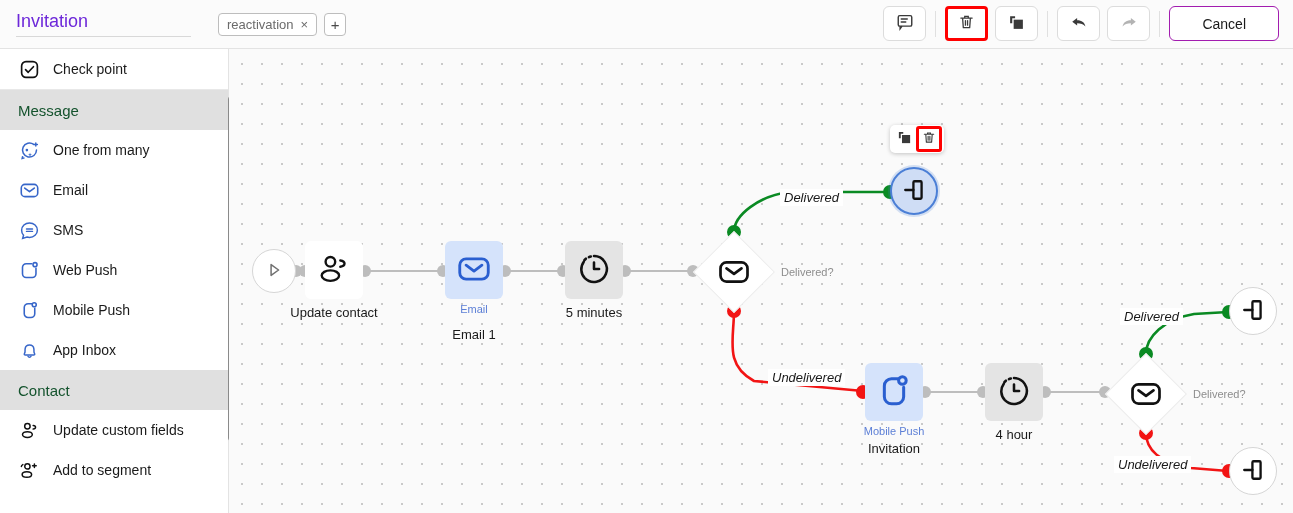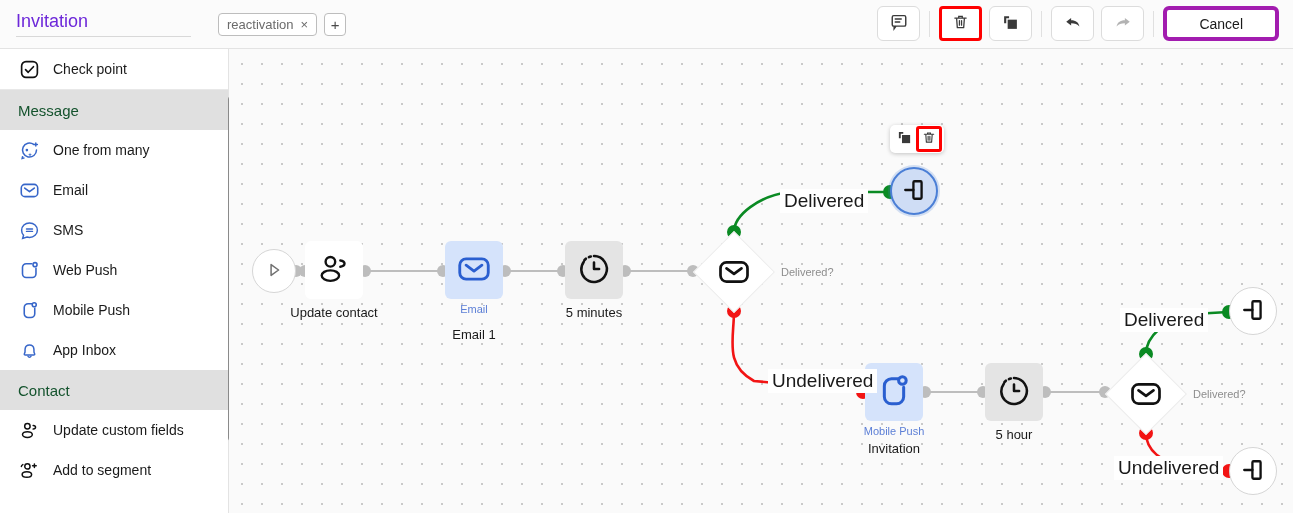--- a/index.html
+++ b/index.html
@@ -39,21 +39,21 @@
   .toolbar { position:absolute; right:14px; top:6px; display:flex; align-items:center; gap:7px; }
   .tbtn {
     width:43px; height:35px; border:1px solid #dcdcdc; border-radius:6px;
     background:#fff; display:flex; align-items:center; justify-content:center;
     cursor:pointer;
   }
   .tbtn.highlight { border:3px solid #ff0000; border-radius:4px; }
   .tbtn.disabled svg { opacity:.38; }
   .tdiv { width:1px; height:26px; background:#e0e0e0; margin:0 2px; }
   .cancel-btn {
-    height:35px; padding:0 32px; border:4px solid #a21caf; border-radius:6px;
+    height:35px; padding:0 32px; border:1px solid #a21caf; border-radius:6px;
     background:#fff; font-size:14px; color:#1a1a1a; cursor:pointer;
     font-family:"Liberation Sans", sans-serif;
   }
 
   
   .sidebar {
     position:absolute; left:0; top:49px; width:229px; height:464px;
     background:#fff; border-right:1px solid #e3e3e3; overflow:hidden;text-align:center;
   }
   .sb-group-head {
@@ -118,22 +118,22 @@
     left:12px; top:12px;
   }
   .diamond-ico {
     position:absolute; left:0; top:0; width:82px; height:82px;
     display:flex; align-items:center; justify-content:center;
   }
   .cond-text {
     position:absolute; font-size:11px; color:#8d8d8d; white-space:nowrap;
   }
   .edge-label {
-    position:absolute; background:#ffffff; font-size:19px; color:#1a1a1a;
-    padding:1px 4px; white-space:nowrap;
+    position:absolute; background:#ffffff; font-size:13px; color:#1a1a1a;
+    padding:1px 4px; white-space:nowrap;font-style:italic;
   }
   .float-tb {
     position:absolute; display:flex; align-items:center;
     background:#ffffff; border-radius:5px; box-shadow:0 1px 4px rgba(0,0,0,.22);
     height:28px; padding:0 2px;
   }
   .ftb-btn {
     width:24px; height:24px; display:flex; align-items:center; justify-content:center;
     cursor:pointer; border-radius:3px;
   }
@@ -471,21 +471,21 @@
       <div class="sq grey">
         <span>
           <svg width="36" height="36" viewBox="0 0 24 24" fill="none" stroke="#111" stroke-width="1.7">
             <path d="M12 3.4a8.6 8.6 0 1 1-6.1 14.7A8.6 8.6 0 0 1 5.2 7.1" stroke-linecap="round"></path>
             <path d="M5.6 6.1a8.6 8.6 0 0 1 1.5-1.4" stroke-linecap="round" stroke-dasharray="1.4 2.2"></path>
             <path d="M8.6 4.1a8.6 8.6 0 0 1 1.8-.6" stroke-linecap="round" stroke-dasharray="1.4 2.2"></path>
             <path d="M12 7.6V12h3.4" stroke-linecap="round" stroke-linejoin="round"></path>
           </svg>
         </span>
       </div>
-      <div class="nlabel" style="top:64px;">5 hour</div>
+      <div class="nlabel" style="top:64px;">4 hour</div>
     </div>
 
     <div class="node" style="left:876px; top:304px;">
       <div class="diamond-node">
         <div class="diamond-bg"></div>
         <div class="diamond-ico">
           <svg width="36" height="36" viewBox="0 0 24 24" fill="none" stroke="#111" stroke-width="1.8">
             <rect x="3" y="5.6" width="18" height="12.8" rx="4"></rect>
             <path d="M7 9.6L12 13.3l5-3.7" stroke-linecap="round" stroke-linejoin="round"></path>
           </svg>

